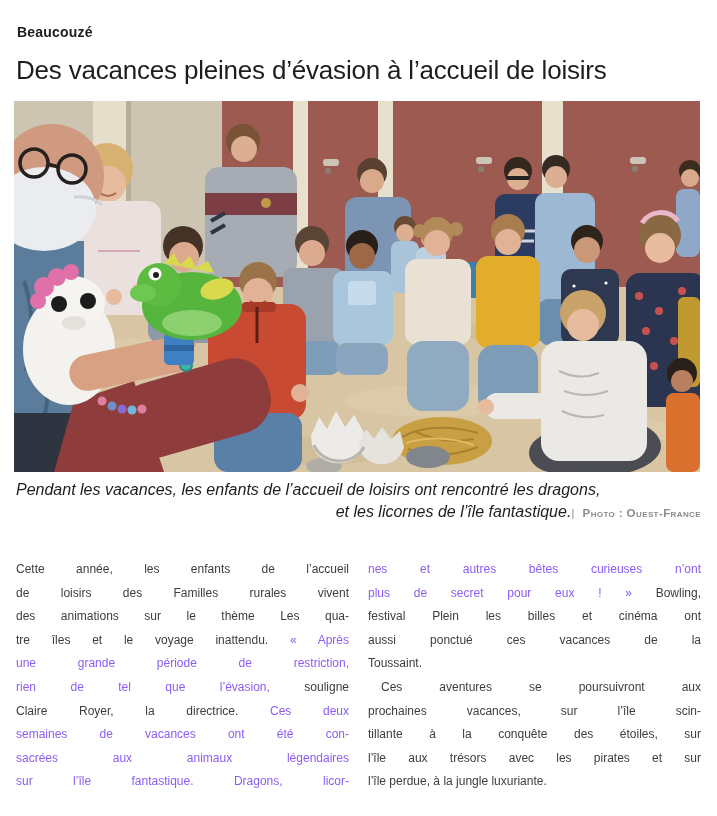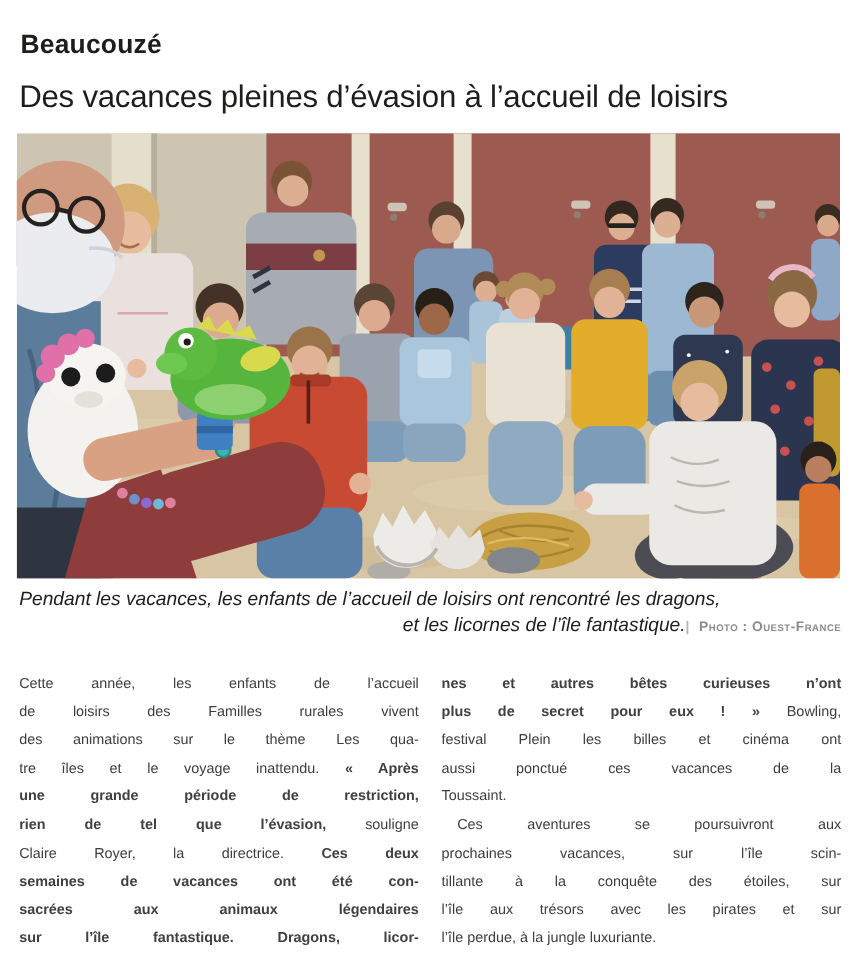--- a/index.html
+++ b/index.html
@@ -6,21 +6,21 @@
   .page{
     position:relative;
     width:717px;height:816px;
     background:#ffffff;
     font-family:"Liberation Sans", sans-serif;
     color:#1d1d1b;
     overflow:hidden;
   }
   .kicker{
     margin:24px 16px 0 17px;
-    font-size:22px;font-weight:bold;letter-spacing:.2px;
+    font-size:14px;font-weight:bold;letter-spacing:.2px;
   }
   .headline{
     margin:15px 16px 14px 16px;
     font-size:26px;font-weight:400;letter-spacing:-.2px;
     color:#1d1d1b;
   }
   .photo{
     margin:15px 0 0 14px;
     width:686px;height:371px;
     display:block;
@@ -39,21 +39,21 @@
     position:absolute;left:16px;top:558px;
     display:flex;gap:19px;
   }
   .col{width:333px;}
   .line{
     font-size:12px;line-height:23.6px;color:#3d3d3d;
     text-align:left;white-space:nowrap;
   }
   .line.j{white-space:normal;text-align:justify;text-align-last:justify;}
   .line.ind{text-indent:13px;}
-  .line .b{font-weight:bold;color:#404040;}
+  .line .b{font-weight:normal;color:#8b5cf6;}
   .line .r{font-weight:normal;}
 </style>
 </head>
 <body>
 
 <div class="page">
 
   <h2 class="kicker">Beaucouzé</h2>
   <h1 class="headline">Des vacances pleines d’évasion à l’accueil de loisirs</h1>
 

